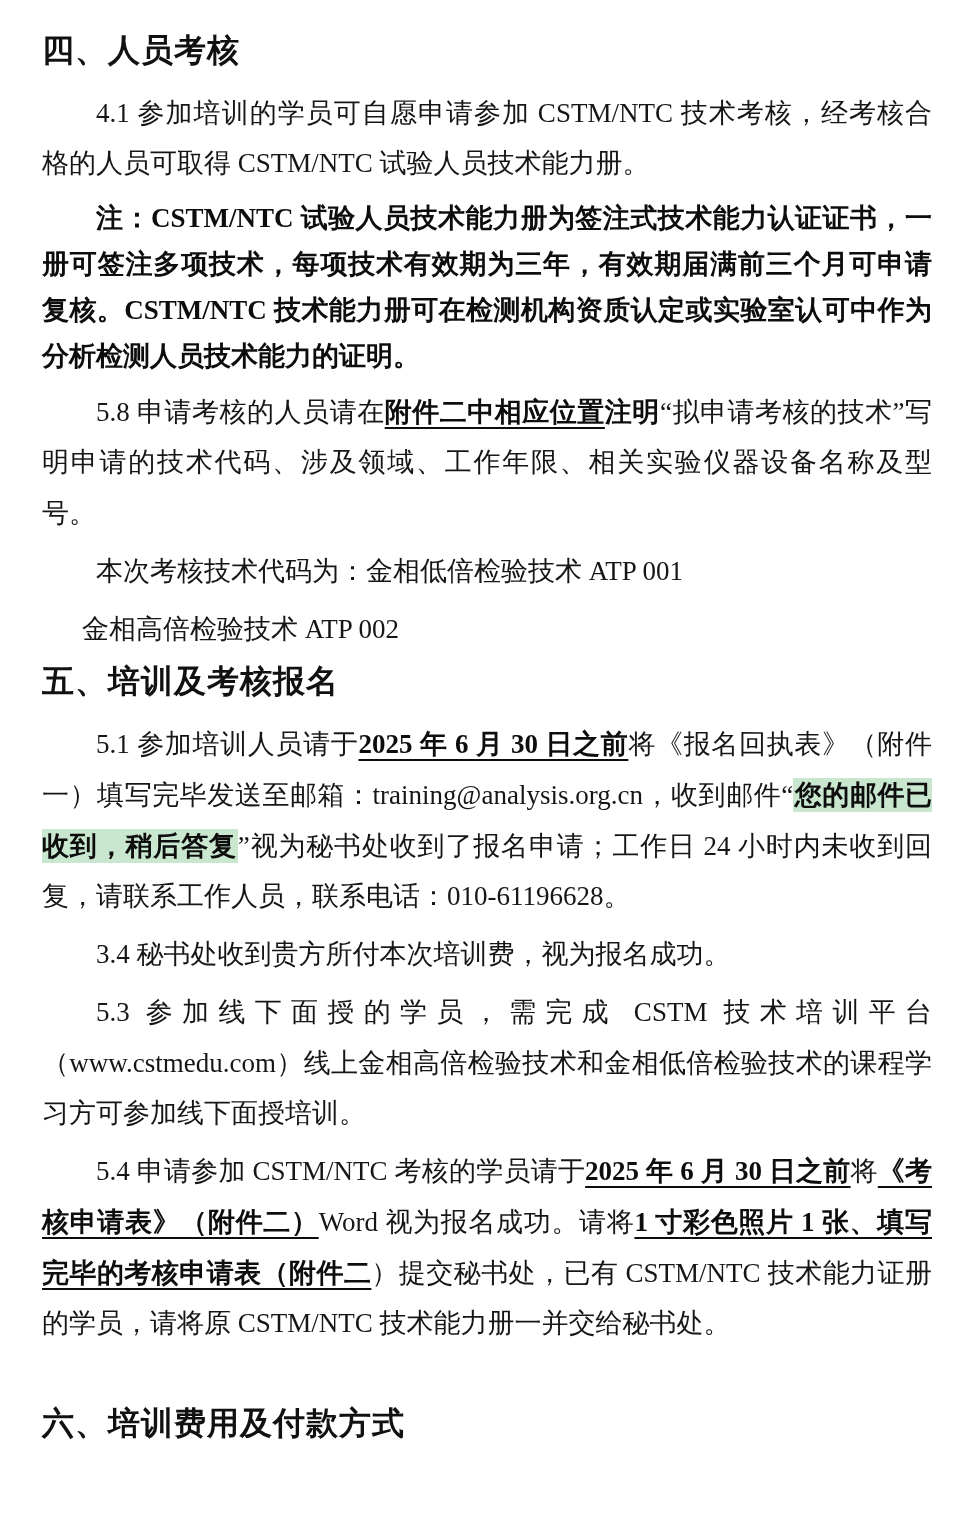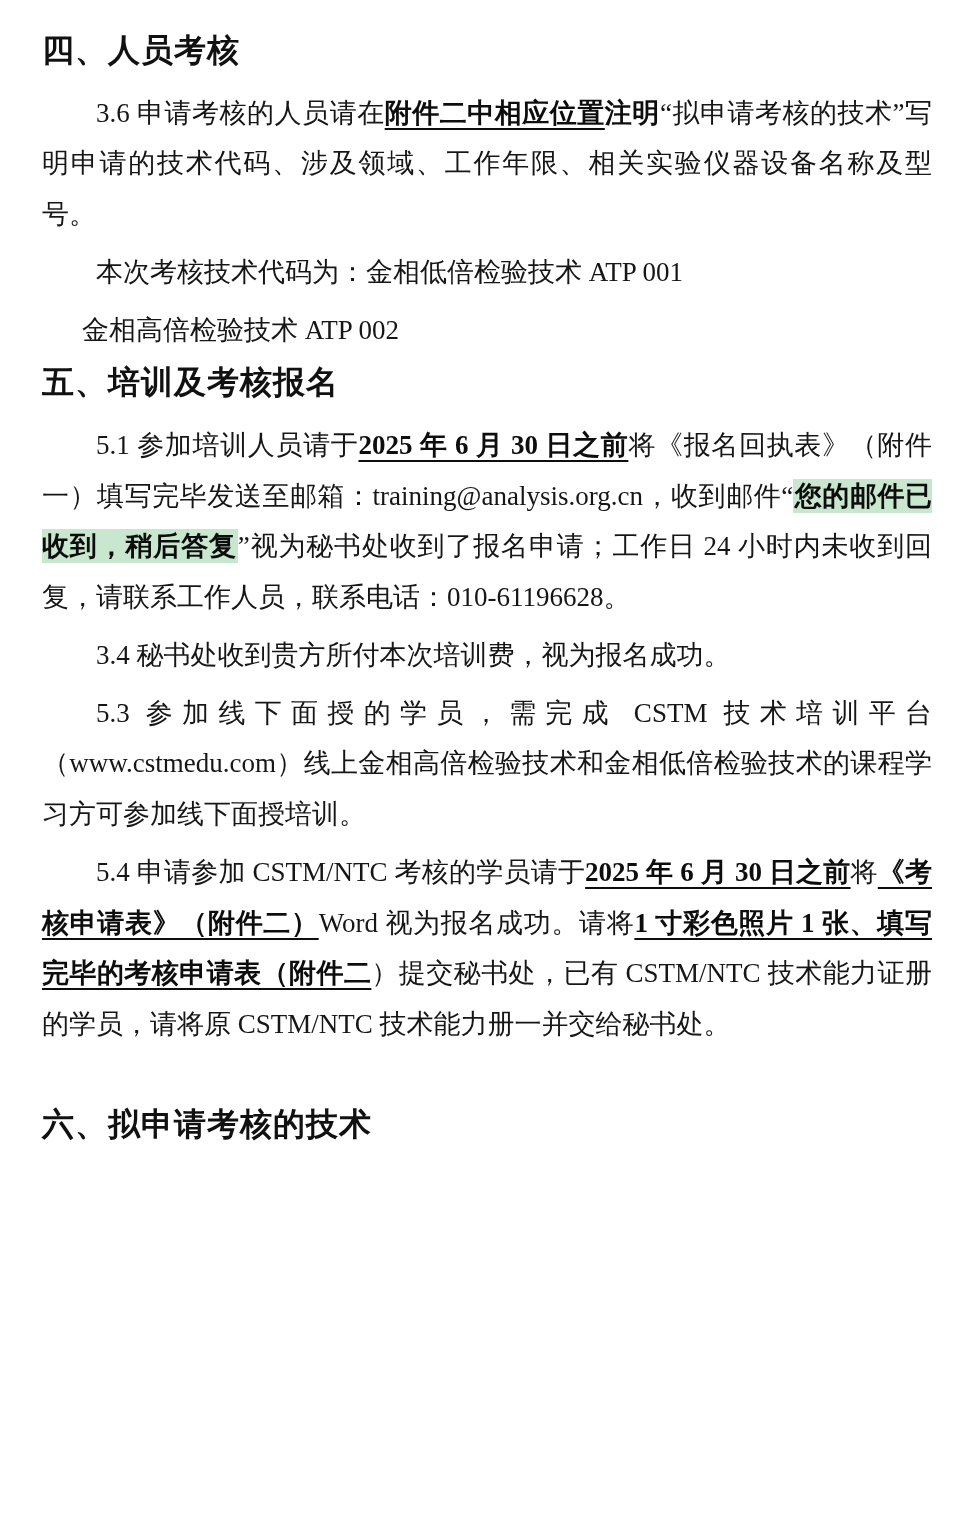--- a/index.html
+++ b/index.html
@@ -55,23 +55,25 @@
     text-underline-offset: 6px;
   }
   span.hl { padding: 2px 1px; }
 </style>
 </head>
 <body>
 
 <div class="page">
   <div>
       <h2 class="heading">四、人员考核</h2>
-      <p class="para indent"><span>3.6 申请考核的人员请在</span><span class="b u">附件二中相应位置</span><span class="b">注明</span><span>“拟申请考核的技术”写明申请的技术代码、涉及领域、工作年限、相关实验仪器设备名称及型号。</span></p>
+      <p class="para indent"><span>4.1 参加培训的学员可自愿申请参加 CSTM/NTC 技术考核，经考核合格的人员可取得 CSTM/NTC 试验人员技术能力册。</span></p>
+      <p class="para indent note"><span class="b">注：CSTM/NTC 试验人员技术能力册为签注式技术能力认证证书，一册可签注多项技术，每项技术有效期为三年，有效期届满前三个月可申请复核。CSTM/NTC 技术能力册可在检测机构资质认定或实验室认可中作为分析检测人员技术能力的证明。</span></p>
+      <p class="para indent"><span>5.8 申请考核的人员请在</span><span class="b u">附件二中相应位置</span><span class="b">注明</span><span>“拟申请考核的技术”写明申请的技术代码、涉及领域、工作年限、相关实验仪器设备名称及型号。</span></p>
       <p class="para indent"><span>本次考核技术代码为：金相低倍检验技术 ATP 001</span></p>
       <p class="para center"><span>金相高倍检验技术 ATP 002</span></p>
       <h2 class="heading mt-md">五、培训及考核报名</h2>
       <p class="para indent"><span>5.1 参加培训人员请于</span><span class="b u">2025 年 6 月 30 日之前</span><span>将《报名回执表》（附件一）填写完毕发送至邮箱：training@analysis.org.cn，收到邮件“</span><span class="b hl" style="background: rgb(201, 230, 207);">您的邮件已收到，稍后答复</span><span>”视为秘书处收到了报名申请；工作日 24 小时内未收到回复，请联系工作人员，联系电话：010-61196628。</span></p>
       <p class="para indent"><span>3.4 秘书处收到贵方所付本次培训费，视为报名成功。</span></p>
       <p class="para indent"><span>5.3 参加线下面授的学员，需完成 CSTM 技术培训平台（www.cstmedu.com）线上金相高倍检验技术和金相低倍检验技术的课程学习方可参加线下面授培训。</span></p>
       <p class="para indent"><span>5.4 申请参加 CSTM/NTC 考核的学员请于</span><span class="b u">2025 年 6 月 30 日之前</span><span>将</span><span class="b u">《考核申请表》（附件二）</span><span>Word 视为报名成功。请将</span><span class="b u">1 寸彩色照片 1 张、填写完毕的考核申请表（附件二</span><span>）提交秘书处，已有 CSTM/NTC 技术能力证册的学员，请将原 CSTM/NTC 技术能力册一并交给秘书处。</span></p>
-      <h2 class="heading mt-lg">六、拟申请考核的技术</h2>
+      <h2 class="heading mt-lg">六、培训费用及付款方式</h2>
     </div>
 </div>
 
 </body></html>

